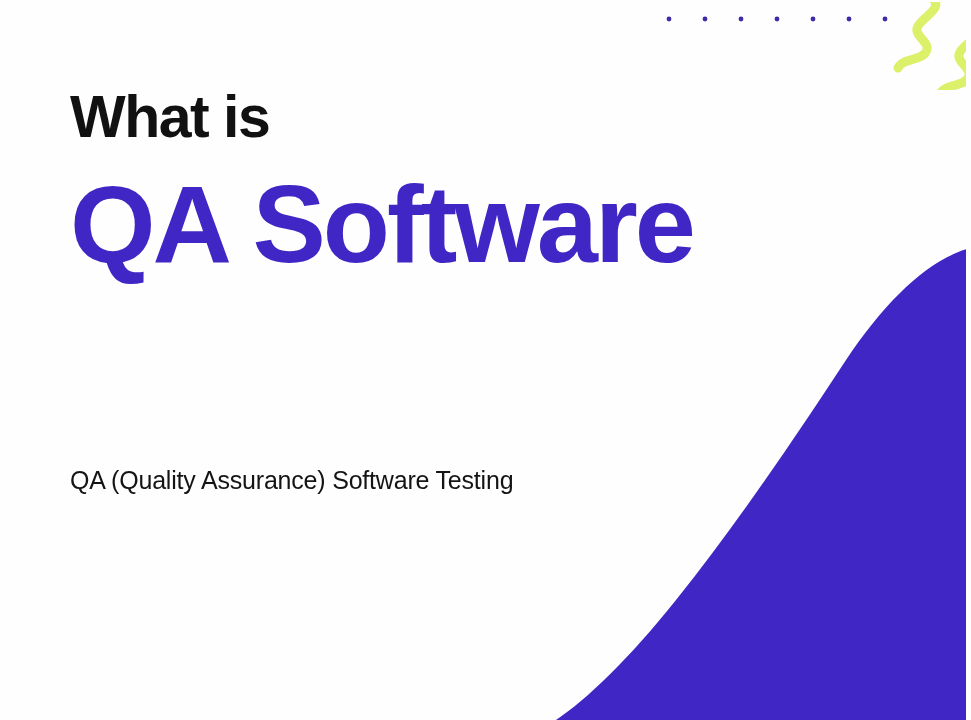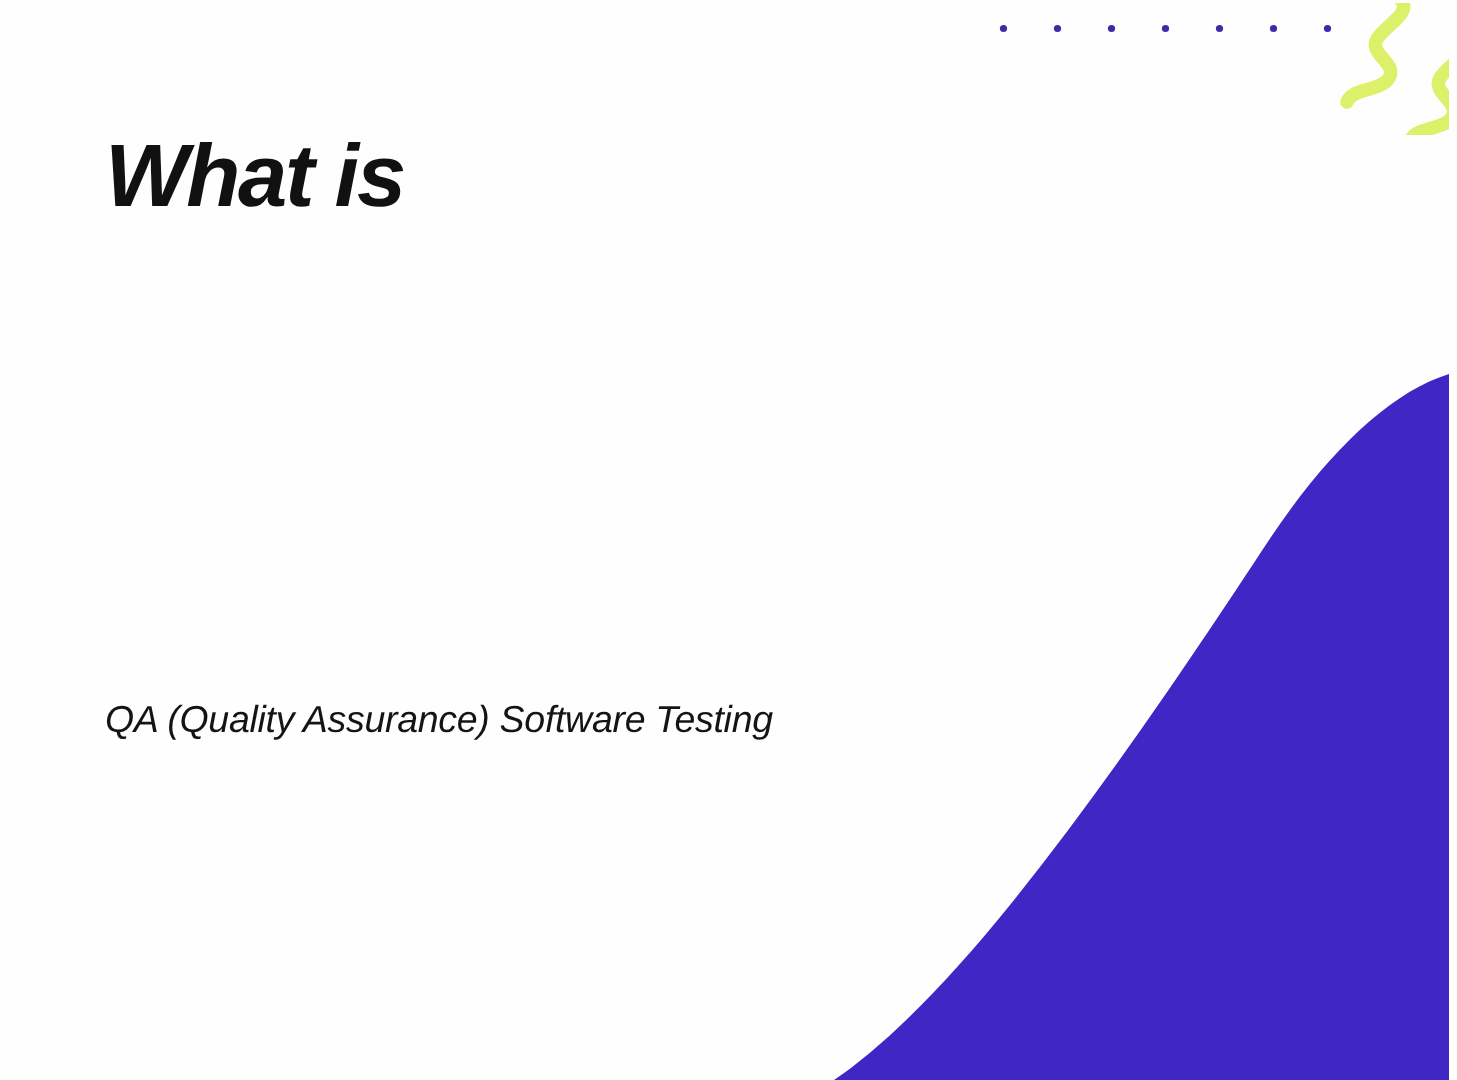--- a/index.html
+++ b/index.html
@@ -15,21 +15,20 @@
     font-family: "Liberation Sans", sans-serif;
     position: relative;
   }
 
   #slide {
     position: relative;
     width: 966px;
     height: 720px;
     background: #FEFEFE;
     overflow: hidden;
-    font-style: italic;
   }
 
   
   .deco-layer {
     position: absolute;
     inset: 0;
     width: 971px;
     height: 720px;
     pointer-events: none;
   }
@@ -131,20 +130,21 @@
         <circle cx="225" cy="9" r="2.4"></circle>
       </g>
     </svg>
   </div>
 
   <div class="content">
 
     <div class="eyebrow">What is</div>
 
     <div class="headline">
+      <span class="hl-line">QA Software</span>
     </div>
 
     <div class="body-copy">
       <span class="bc-line">QA (Quality Assurance) Software Testing</span>
     </div>
 
   </div>
 </div>
 
 </body></html>

